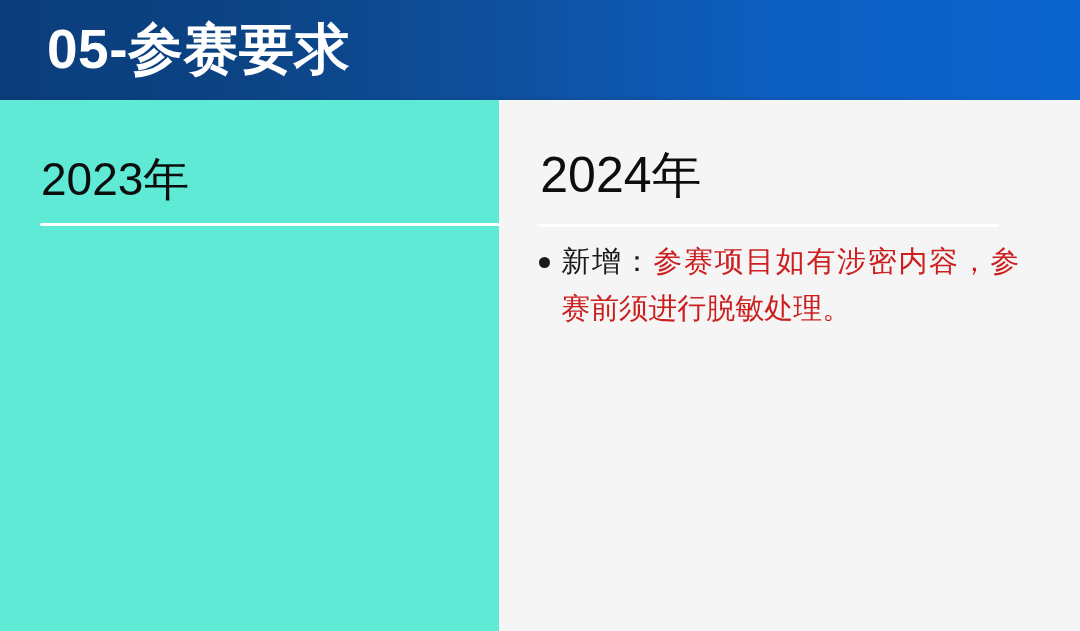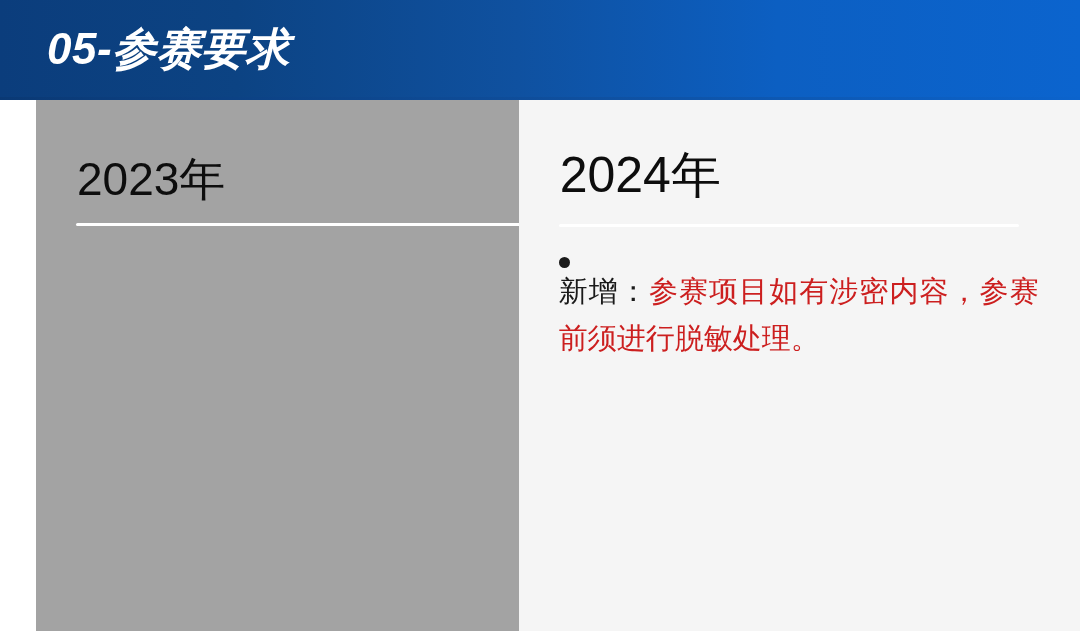--- a/index.html
+++ b/index.html
@@ -42,48 +42,46 @@
     bottom: 0;
     width: 100%;
     height: 3px;
     background: linear-gradient(90deg, #0a3873 0%, #0f4f9e 55%, #0b63cc 100%);
     opacity: 0.85;
   }
   .header-title {
     position: absolute;
     left: 47px;
     top: 21px;
-    font-size: 44px;
+    font-size: 55px;
     line-height: 56px;
     font-weight: bold;
     color: #ffffff;
     letter-spacing: 0.5px;
     white-space: nowrap;
     font-family: "Liberation Sans", "DejaVu Sans", sans-serif;
-    font-style: italic;
   }
 
   
   .body-area {
     position: absolute;
     left: 0;
     top: 100px;
     width: 1080px;
     height: 531px;
     display: flex;
   }
   .col {
     position: relative;
     height: 531px;
     box-sizing: border-box;
   }
   .col-left {
     width: 540px;
-    background: #a3a3a3;
-    margin-left: 36px;
+    background: #5eead4;
   }
   .col-right {
     width: 628px;
     background: #f5f5f5;
   }
 
   .col-heading {
     position: absolute;
     font-weight: normal;
     color: #0d0d0d;
@@ -127,21 +125,20 @@
   .bullet-list {
     position: absolute;
     left: 40px;
     top: 138px;
     width: 480px;
   }
   .bullet-item {
     display: flex;
     align-items: flex-start;
     margin-bottom: 2px;
-    flex-direction: column;
   }
   .bullet-marker {
     flex: 0 0 auto;
     width: 22px;
     margin-top: 19px;
     display: flex;
     align-items: center;
   }
   .bullet-dot {
     display: block;

